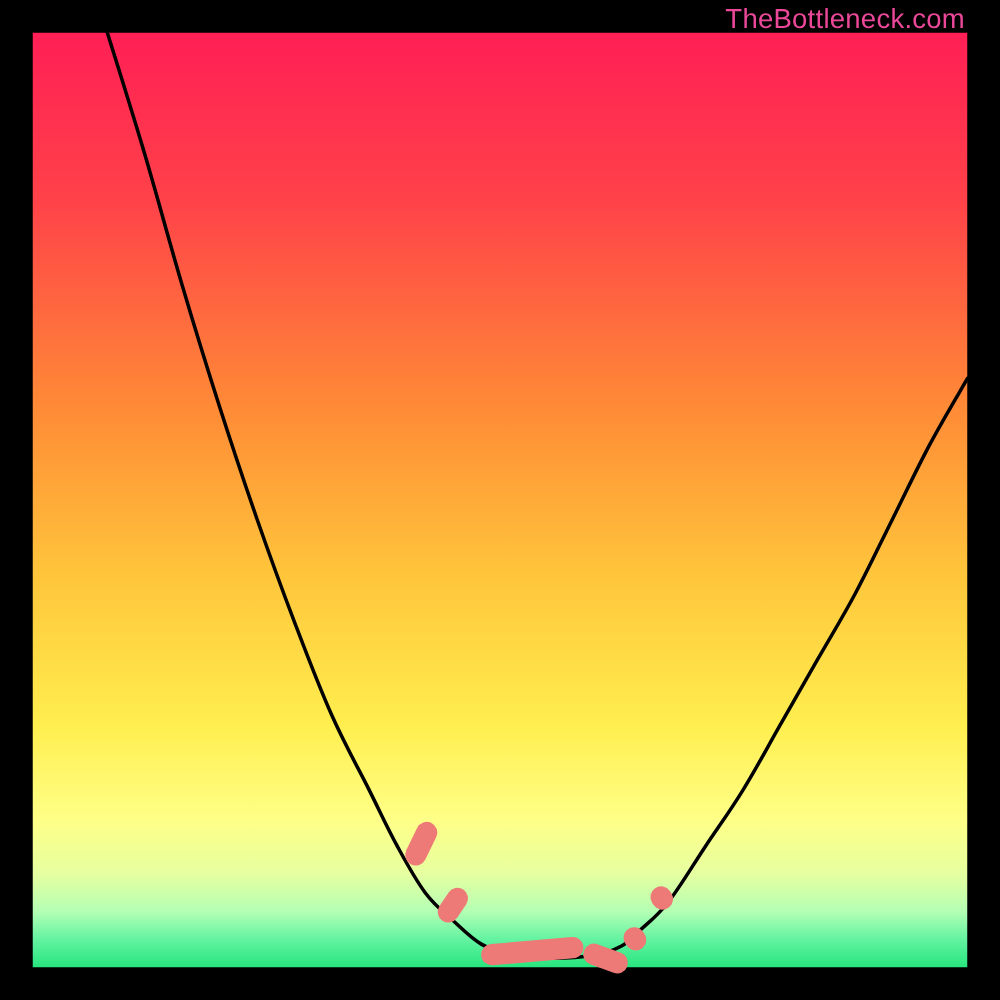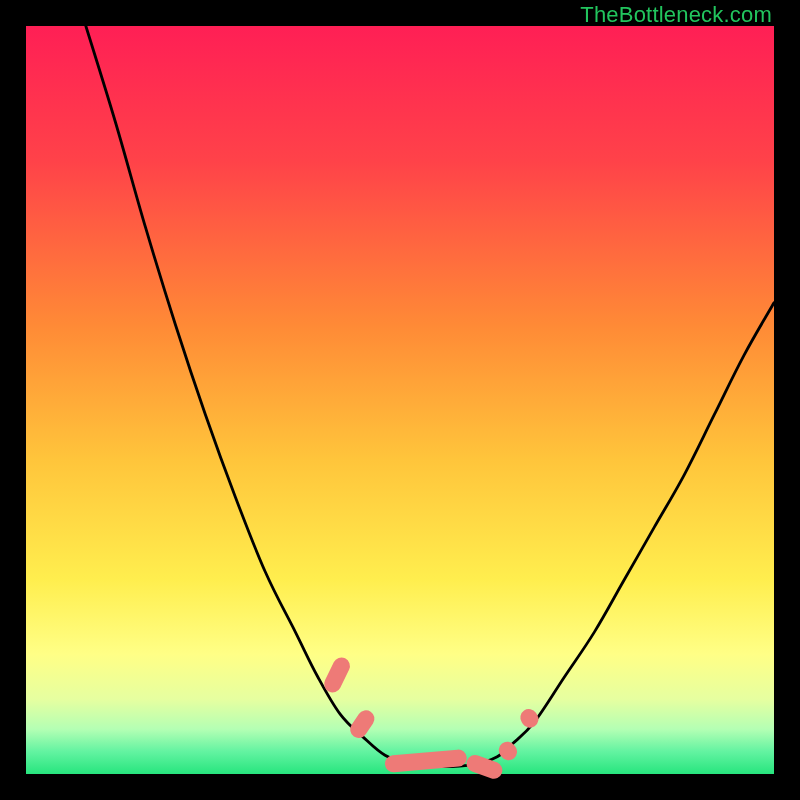--- a/index.html
+++ b/index.html
@@ -19,21 +19,21 @@
     height: 748px;
   }
   .gradient-bg {
     position: absolute;
     left: 0; top: 0; right: 0; bottom: 0;
   }
   .watermark {
     position: absolute;
     top: 2px;
     right: 28px;
-    color: #22c55e;
+    color: #ec4899;
     font-size: 22px;
     font-weight: 500;
     letter-spacing: 0.2px;
     font-family: Arial, Helvetica, sans-serif;
   }
   svg.curve {
     position: absolute;
     left: 0; top: 0;
     width: 748px; height: 748px;
     overflow: visible;

